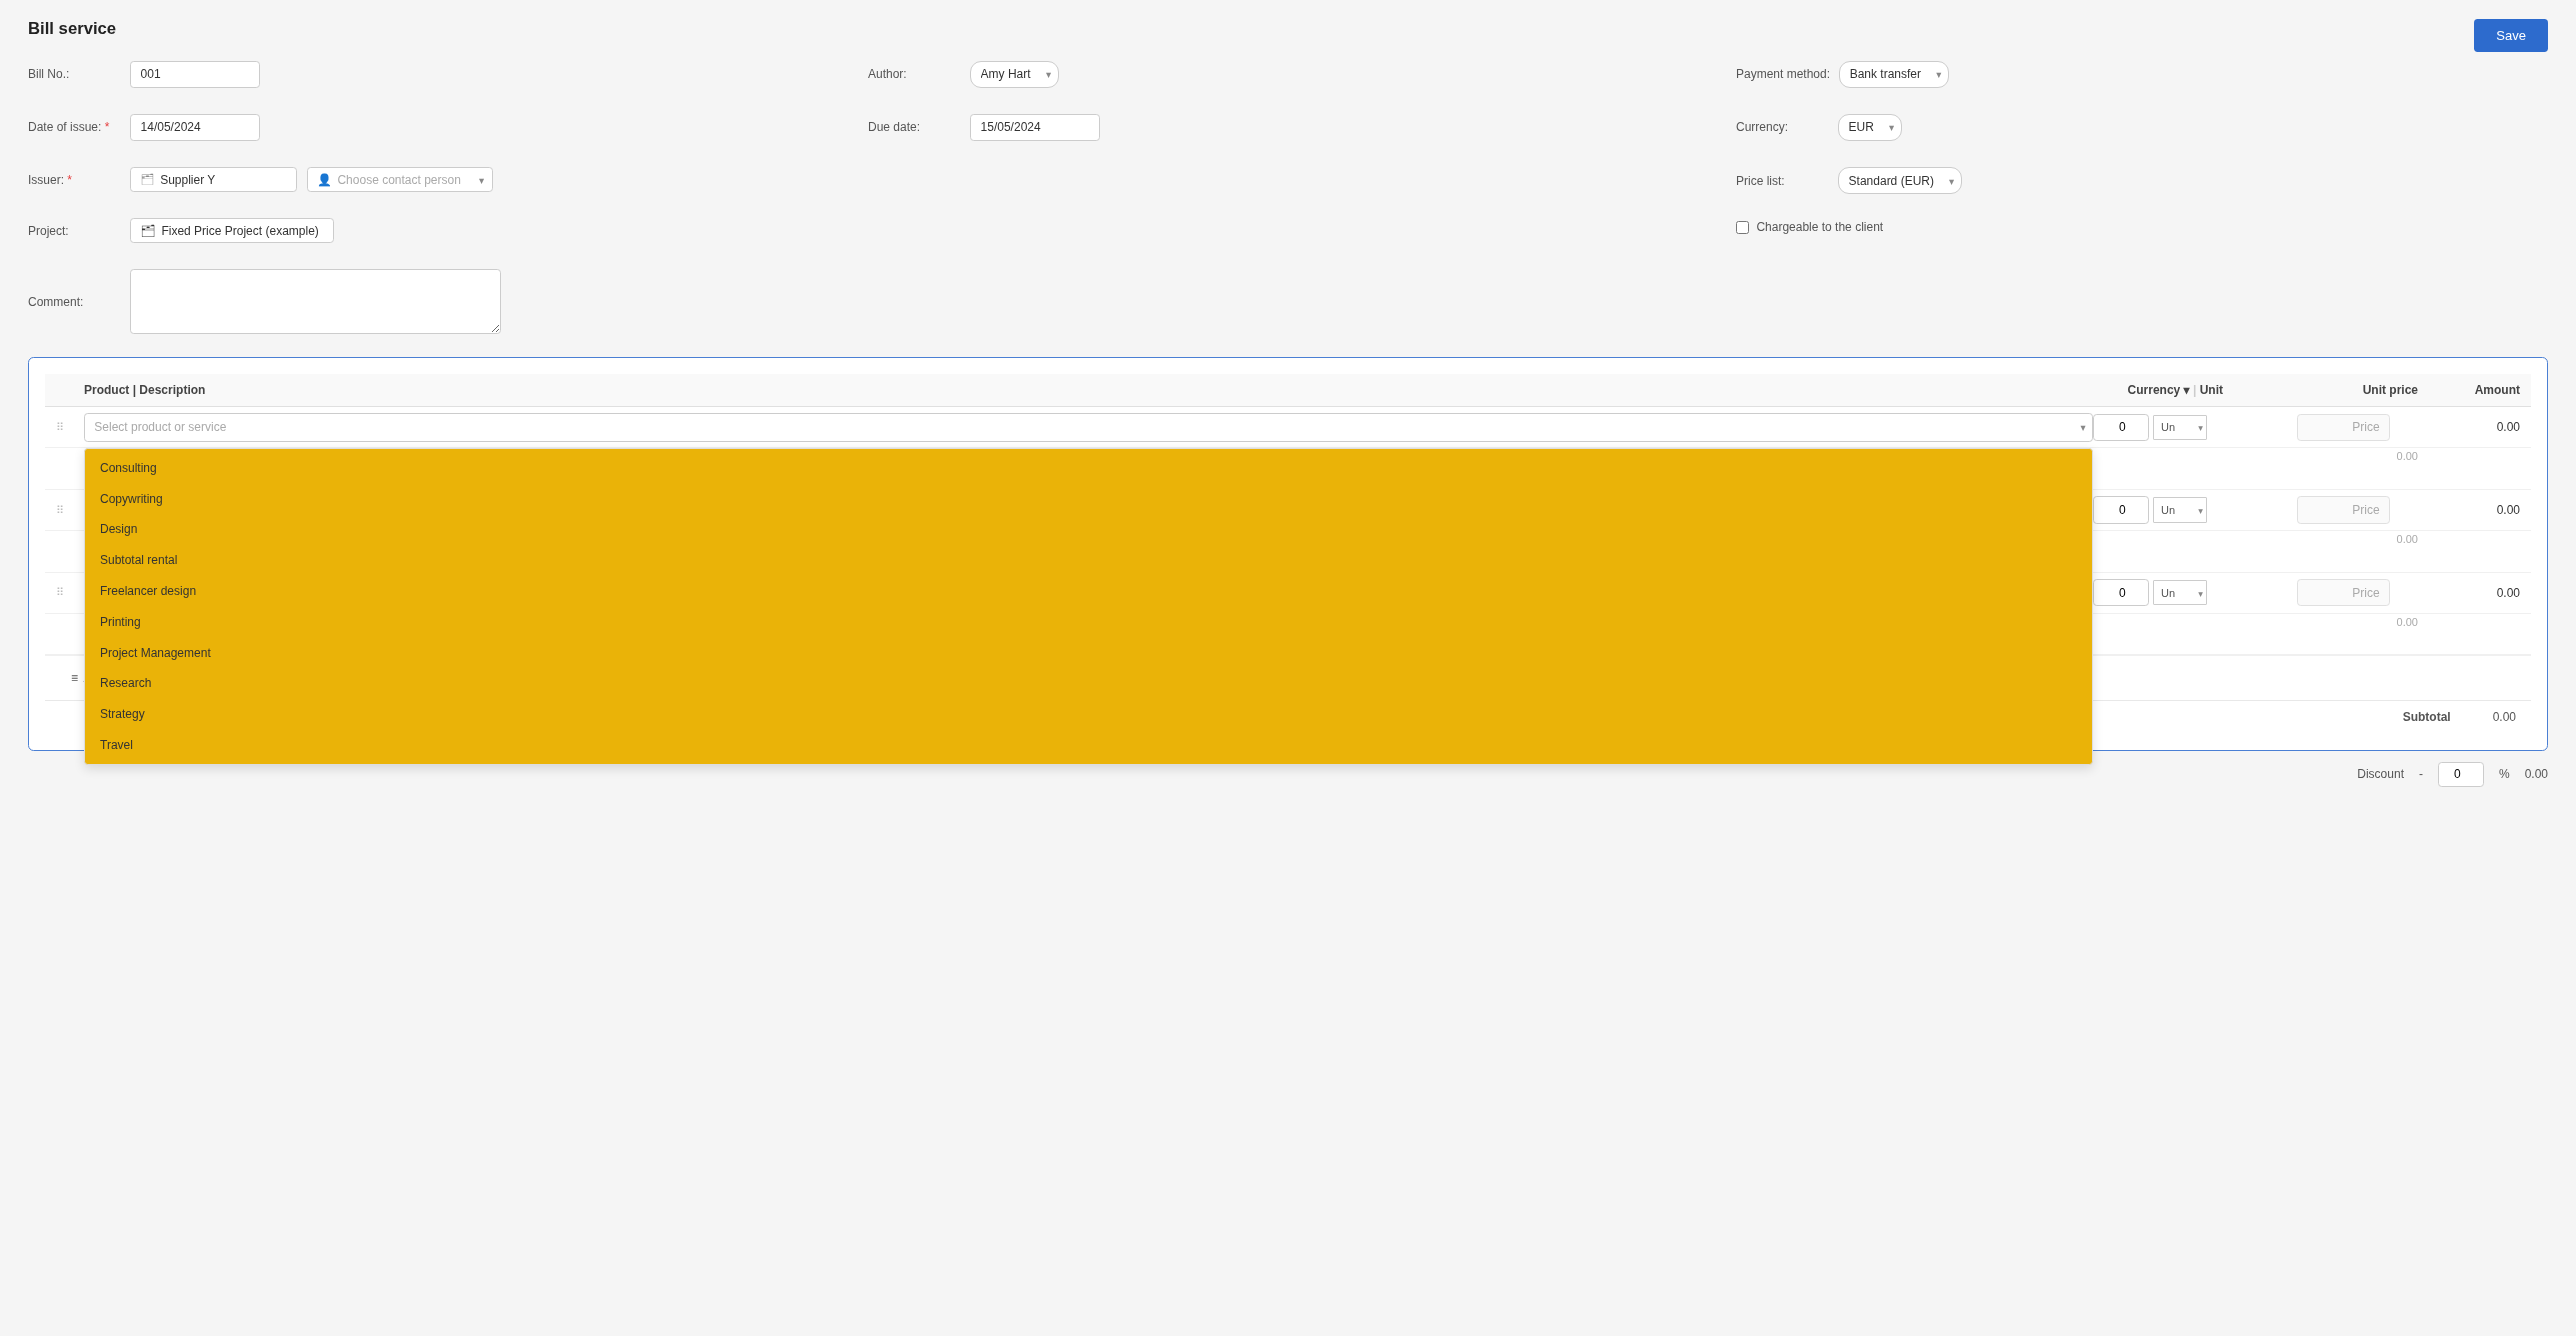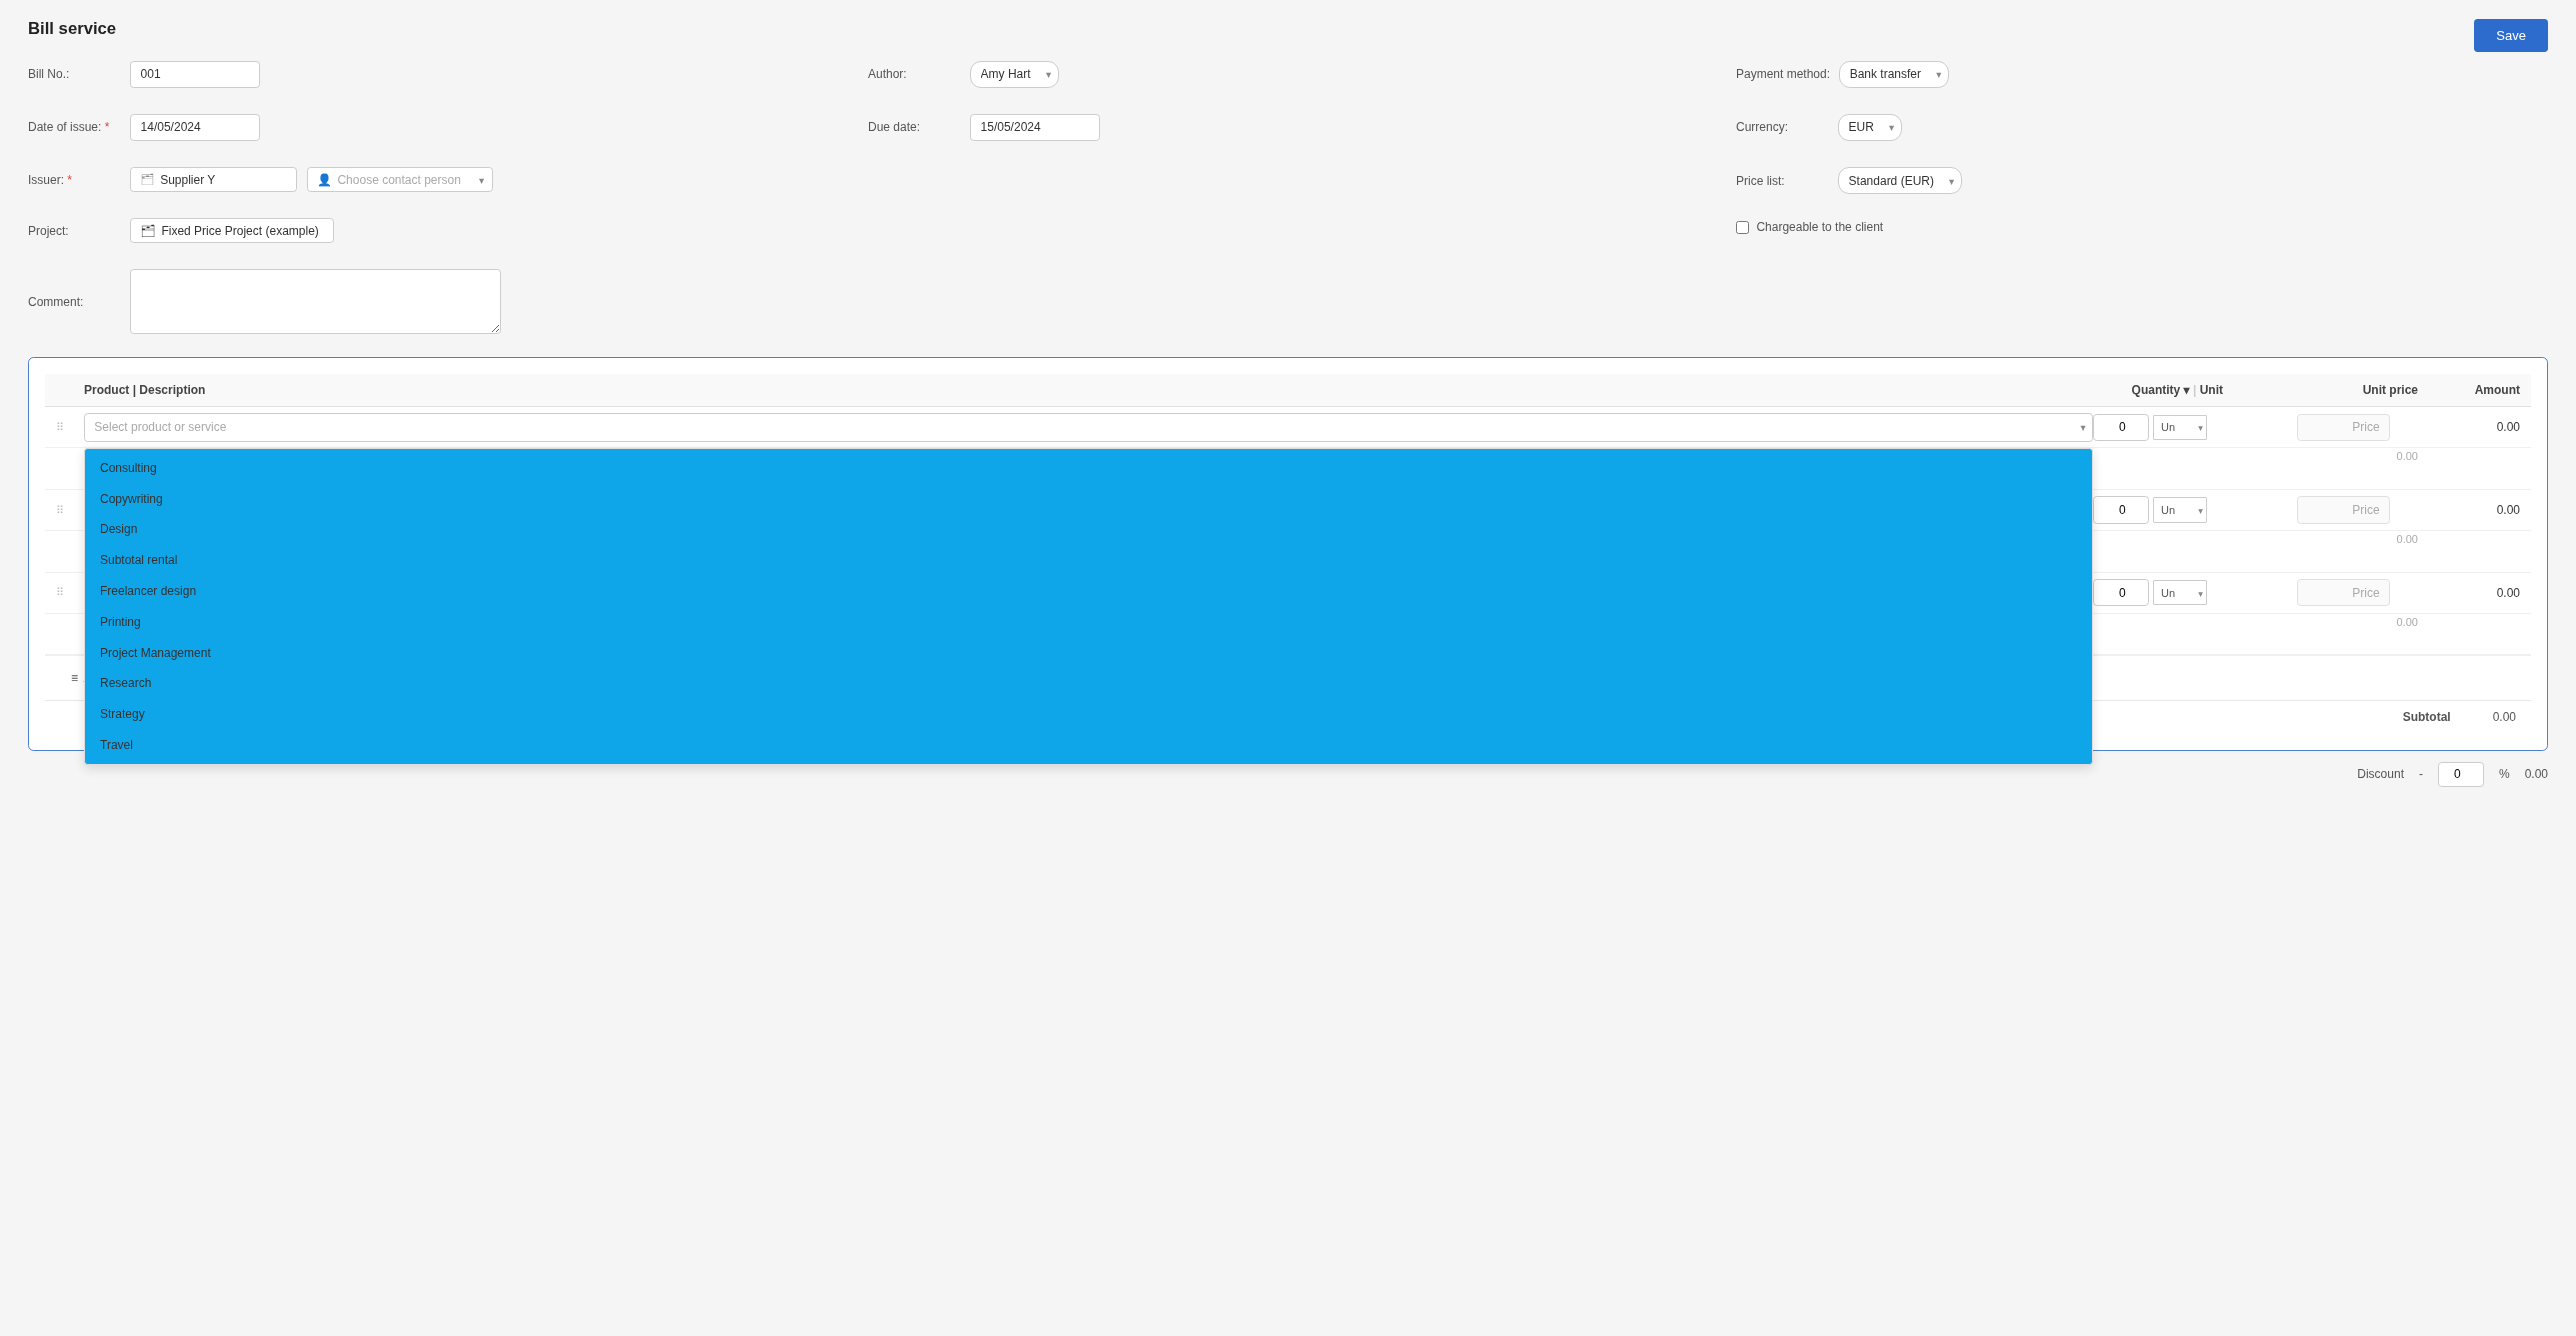--- a/index.html
+++ b/index.html
@@ -313,21 +313,21 @@
       border: none;
       background: none;
     }
 
     
     .dropdown-overlay {
       position: absolute;
       top: 35px;
       left: 0;
       right: 0;
-      background: #0ea5e9;
+      background: #eab308;
       border: 0.9px solid #ddd;
       border-radius: 3.7px;
       box-shadow: 0 3.7px 11px rgba(0,0,0,0.12);
       z-index: 100;
       padding: 3.7px 0;
     }
     .dropdown-item {
       padding: 8.4px 15px;
       font-size: 12px;
       color: #333;
@@ -465,21 +465,21 @@
       </div>
     </div>
   </div>
 
   <div class="table-container">
 
     <div class="table-header-row">
       <div></div>
       <div>Product | Description</div>
       <div class="col-header-qty">
-        <span>Quantity</span>
+        <span>Currency</span>
         <span> ▾</span>
         <span class="divider-bar"> | </span>
         <span>Unit</span>
       </div>
       <div></div>
       <div class="col-header-price">Unit price</div>
       <div class="col-header-amount">Amount</div>
     </div>
 
     <div>

